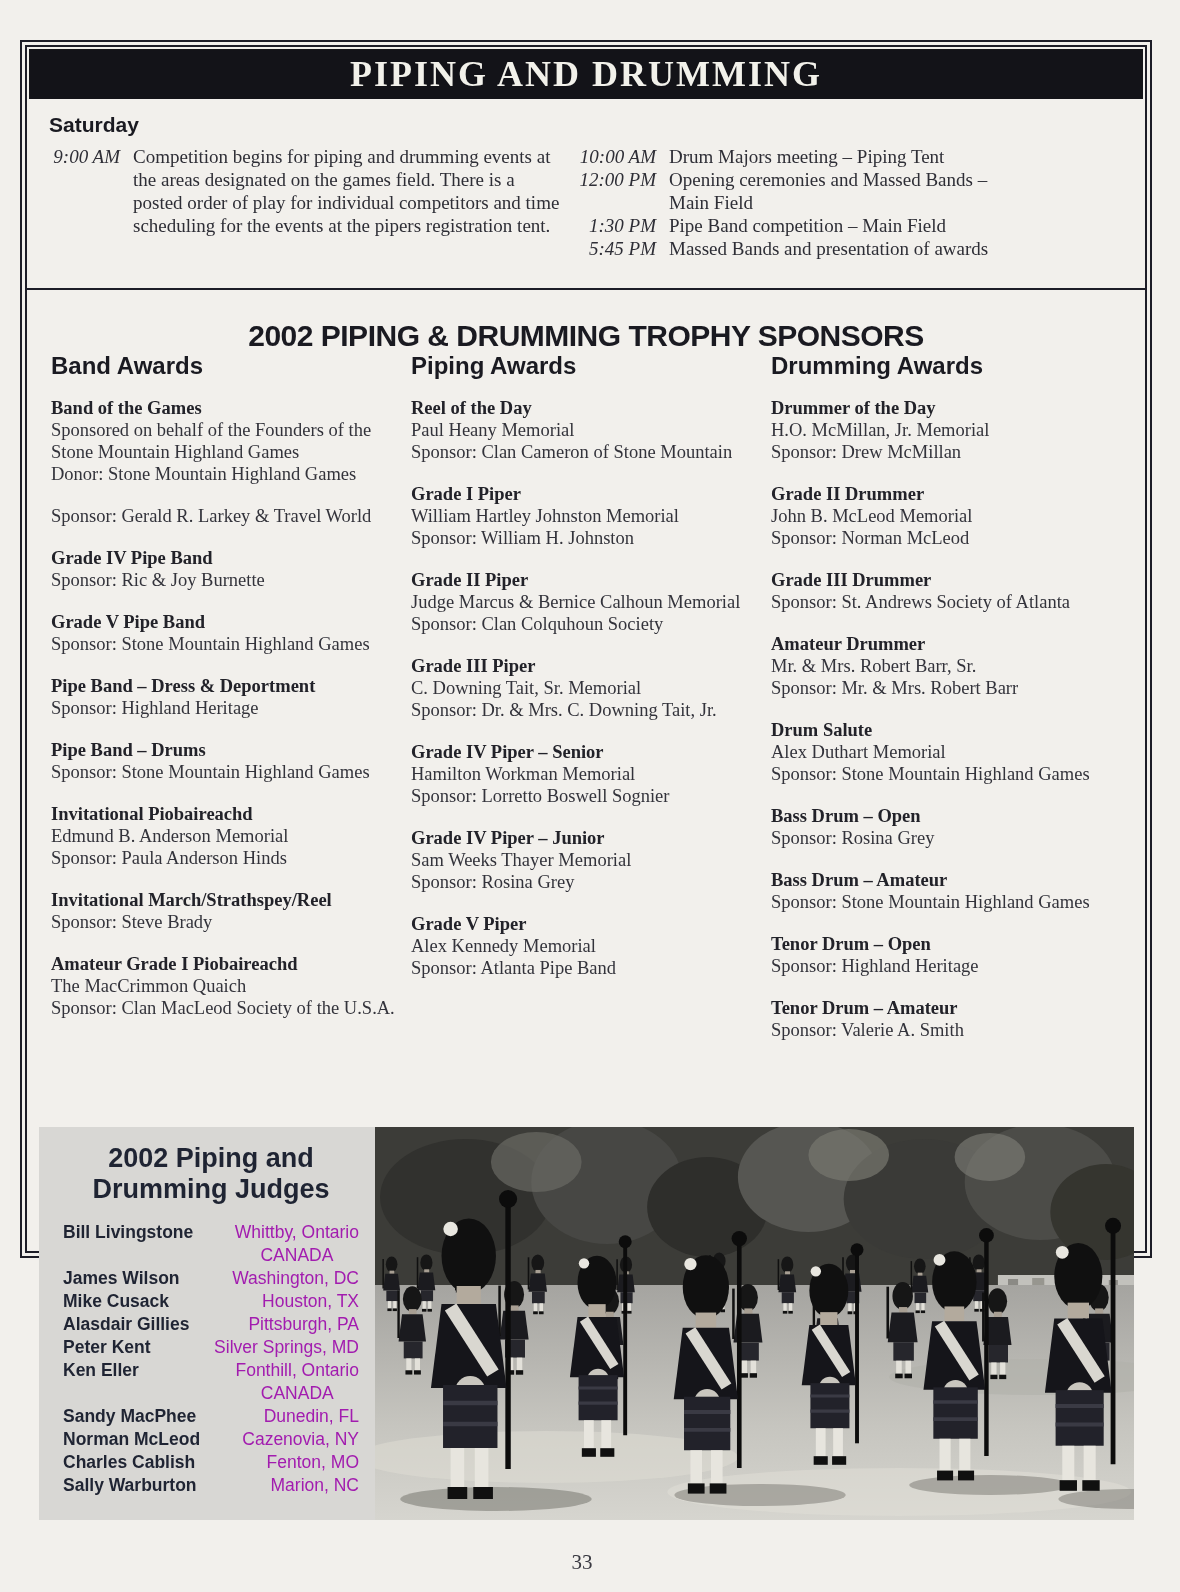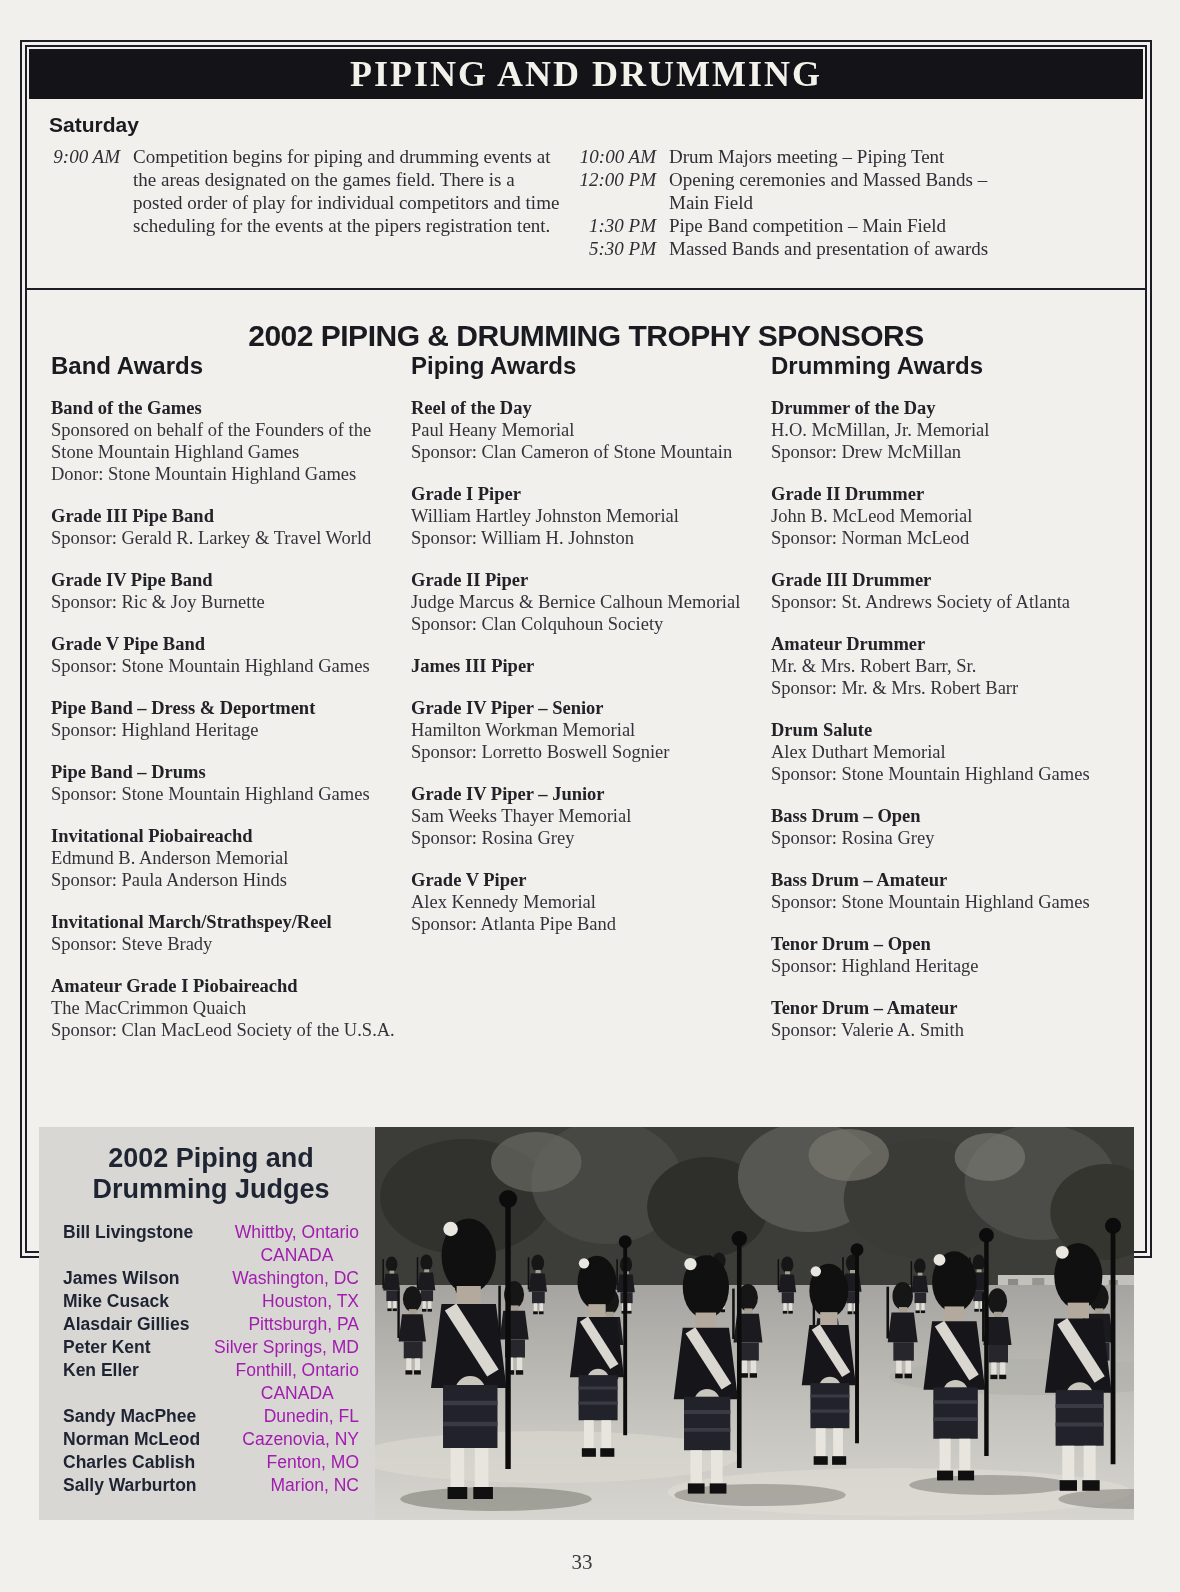--- a/index.html
+++ b/index.html
@@ -139,21 +139,21 @@
             <div class="sched-text">Opening ceremonies and Massed Bands –
 Main Field</div>
           </div>
 
           <div class="sched-entry">
             <div class="sched-time">1:30 PM</div>
             <div class="sched-text">Pipe Band competition – Main Field</div>
           </div>
 
           <div class="sched-entry">
-            <div class="sched-time">5:30 PM</div>
+            <div class="sched-time">5:45 PM</div>
             <div class="sched-text">Massed Bands and presentation of awards</div>
           </div>
         </div>
     </div>
 
     <div class="rule"></div>
 
     <h2 class="sponsors-heading">2002 PIPING &amp; DRUMMING TROPHY SPONSORS</h2>
 
     <div class="columns">
@@ -161,21 +161,20 @@
         <h3>Band Awards</h3>
         <div>
 
             <div class="entry">
               <div class="entry-title">Band of the Games</div>
               <div class="entry-body">Sponsored on behalf of the Founders of the Stone Mountain Highland Games
 Donor: Stone Mountain Highland Games</div>
             </div>
 
             <div class="entry">
-              <div class="entry-title">Grade III Pipe Band</div>
               <div class="entry-body">Sponsor: Gerald R. Larkey &amp; Travel World</div>
             </div>
 
             <div class="entry">
               <div class="entry-title">Grade IV Pipe Band</div>
               <div class="entry-body">Sponsor: Ric &amp; Joy Burnette</div>
             </div>
 
             <div class="entry">
               <div class="entry-title">Grade V Pipe Band</div>
@@ -226,21 +225,23 @@
 Sponsor: William H. Johnston</div>
             </div>
 
             <div class="entry">
               <div class="entry-title">Grade II Piper</div>
               <div class="entry-body">Judge Marcus &amp; Bernice Calhoun Memorial
 Sponsor: Clan Colquhoun Society</div>
             </div>
 
             <div class="entry">
-              <div class="entry-title">James III Piper</div>
+              <div class="entry-title">Grade III Piper</div>
+              <div class="entry-body">C. Downing Tait, Sr. Memorial
+Sponsor: Dr. &amp; Mrs. C. Downing Tait, Jr.</div>
             </div>
 
             <div class="entry">
               <div class="entry-title">Grade IV Piper – Senior</div>
               <div class="entry-body">Hamilton Workman Memorial
 Sponsor: Lorretto Boswell Sognier</div>
             </div>
 
             <div class="entry">
               <div class="entry-title">Grade IV Piper – Junior</div>

